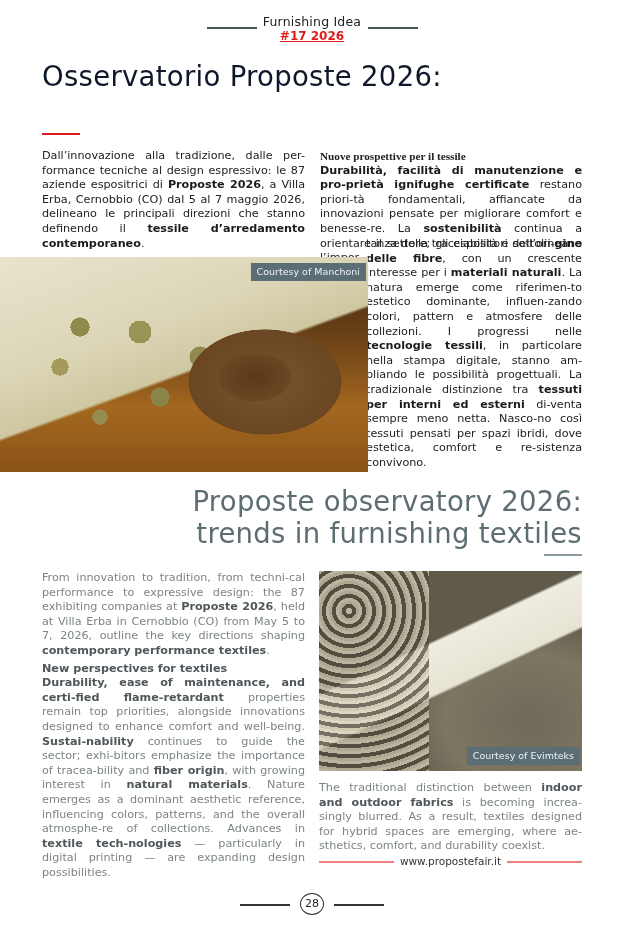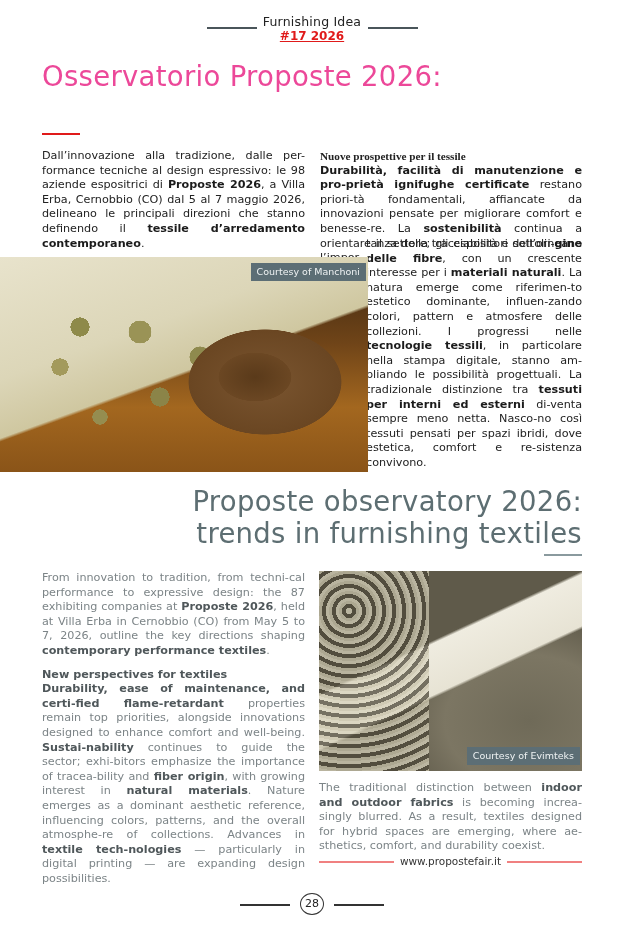--- a/index.html
+++ b/index.html
@@ -6,21 +6,21 @@
     html, body { width: 624px; height: 935px; background: #ffffff; overflow: hidden; }
     body { position: relative; font-family: "DejaVu Sans", sans-serif; color: #222; }
 
     .header { position: absolute; top: 14px; left: 0; width: 624px; text-align: center; }
     .header .line { position: absolute; top: 13px; width: 50px; height: 1.5px; background: #4a555a; }
     .header .line.l { left: 207px; }
     .header .line.r { left: 368px; }
     .header .title { font-size: 12.5px; color: #222; letter-spacing: 0.2px; line-height: 15px; }
     .header .issue { font-size: 12px; color: #e01a1a; line-height: 14px; font-weight: bold; text-decoration: underline; }
 
-    .it-title { position: absolute; left: 42px; top: 60px; font-size: 27.5px; line-height: 32px; color: #ec4899; letter-spacing: 0.3px; font-weight: normal; }
+    .it-title { position: absolute; left: 42px; top: 60px; font-size: 27.5px; line-height: 32px; color: #0f172a; letter-spacing: 0.3px; font-weight: normal; }
     .it-rule { position: absolute; left: 42px; top: 133px; width: 38px; height: 2px; background: #e01a1a; }
 
     .col { position: absolute; font-size: 11.2px; line-height: 14.6px; text-align: justify; color: #222; hyphens: manual; }
     .col b { font-weight: bold; color: #1b1b1b; }
     .it-left { left: 42px; top: 149px; width: 263px; }
     .it-right-top { left: 320px; top: 149px; width: 262px; }
     .it-right-wrap { left: 366px; top: 237px; width: 216px; }
     .sub-h { font-weight: bold; font-family: Liberation Serif, serif; }
 
     .photo { position: absolute; overflow: hidden; padding-left: 40px; }
@@ -50,21 +50,21 @@
     .credit { position: absolute; background: #5c6e75; color: #eef2f3; font-size: 9.5px; padding: 3px 6px; line-height: 12px; }
     .credit-manchoni { right: 2px; top: 6px; }
     .credit-evimteks { right: 2px; bottom: 6px; }
 
     .en-title { position: absolute; right: 42px; top: 485px; font-size: 27.5px; line-height: 32px; color: #5d6e72; text-align: right; letter-spacing: 0.3px; font-weight: normal; }
     .en-rule { position: absolute; left: 544px; top: 554px; width: 38px; height: 2px; background: #8a9a9e; }
 
     .en { color: #7c8487; }
     .en b { color: #4f575a; font-weight: bold; }
     .en-left { left: 42px; top: 571px; width: 263px; }
-    .en-left p + p { margin-top: 9px; }
+    .en-left p + p { margin-top: 3px; }
     .en-right { left: 319px; top: 781px; width: 263px; }
 
     .website { position: absolute; left: 319px; top: 853px; width: 263px; height: 16px; }
     .website .rl { position: absolute; top: 8px; width: 75px; height: 1.5px; background: #f08080; }
     .website .rl.a { left: 0; }
     .website .rl.b { right: 0; }
     .website .url { position: absolute; left: 0; width: 263px; text-align: center; font-size: 10.5px; color: #333; line-height: 16px; }
 
     .footer { position: absolute; left: 0; top: 893px; width: 624px; height: 24px; }
     .footer .fl { position: absolute; top: 11px; width: 50px; height: 1.5px; background: #333; }
@@ -81,21 +81,21 @@
   <div class="title">Furnishing Idea</div>
   <div class="issue">#17 2026</div>
 </div>
 
 <h1 class="it-title">
   <span>Osservatorio Proposte 2026:</span><br>
 </h1>
 <div class="it-rule"></div>
 
 <div class="col it-left">
-  <span>Dall’innovazione alla tradizione, dalle per-formance tecniche al design espressivo: le 98 aziende espositrici di </span><b>Proposte 2026</b><span>, a Villa Erba, Cernobbio (CO) dal 5 al 7 maggio 2026, delineano le principali direzioni che stanno definendo il </span><b>tessile d’arredamento contemporaneo</b><span>.</span>
+  <span>Dall’innovazione alla tradizione, dalle per-formance tecniche al design espressivo: le 87 aziende espositrici di </span><b>Proposte 2026</b><span>, a Villa Erba, Cernobbio (CO) dal 5 al 7 maggio 2026, delineano le principali direzioni che stanno definendo il </span><b>tessile d’arredamento contemporaneo</b><span>.</span>
 </div>
 
 <div class="col it-right-top">
   <div class="sub-h" style="text-align:left;">Nuove prospettive per il tessile</div>
   <b>Durabilità, facilità di manutenzione e pro-prietà ignifughe certificate</b><span> restano priori-tà fondamentali, affiancate da innovazioni pensate per migliorare comfort e benesse-re. La </span><b>sostenibilità</b><span> continua a orientare il settore; gli espositori sottolineano l’impor-</span>
 </div>
 
 <div class="col it-right-wrap">
   <span>tanza della tracciabilità e dell’ori-</span><b>gine delle fibre</b><span>, con un crescente interesse per i </span><b>materiali naturali</b><span>. La natura emerge come riferimen-to estetico dominante, influen-zando colori, pattern e atmosfere delle collezioni. I progressi nelle </span><b>tecnologie tessili</b><span>, in particolare nella stampa digitale, stanno am-pliando le possibilità progettuali. La tradizionale distinzione tra </span><b>tessuti per interni ed esterni</b><span> di-venta sempre meno netta. Nasco-no così tessuti pensati per spazi ibridi, dove estetica, comfort e re-sistenza convivono.</span>
 </div>

